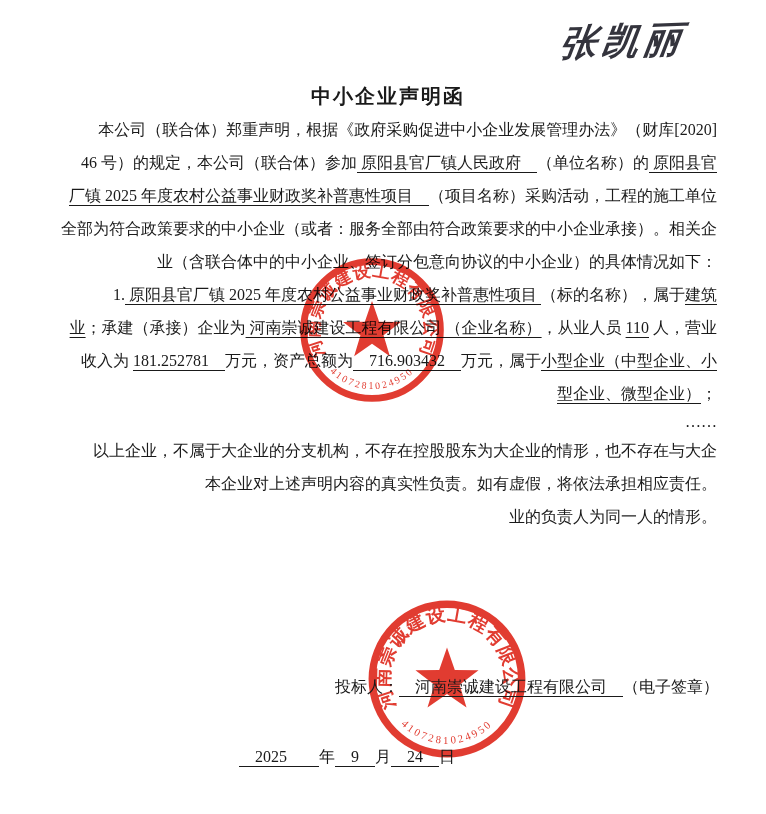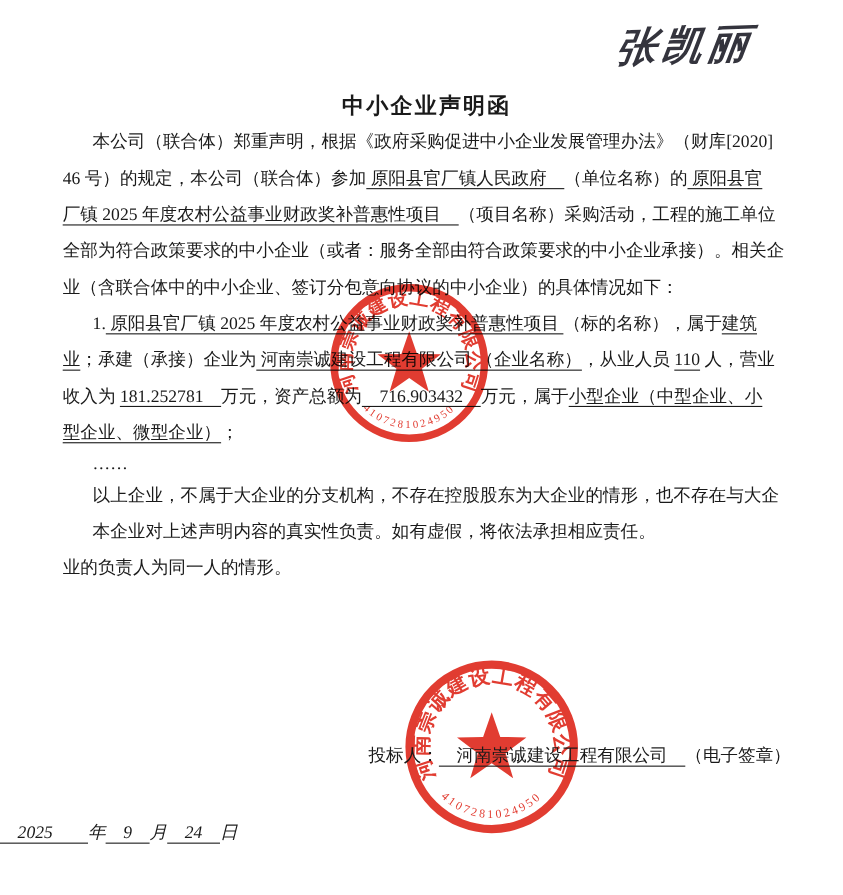--- a/index.html
+++ b/index.html
@@ -18,35 +18,35 @@
   .doc-title {
     position:absolute; top:83px; left:0; right:0;
     text-align:center; font-size:20px; font-weight:bold;
     letter-spacing:2px;
     padding-left:10px;
   }
   .doc-body {
     position:absolute; left:57px; top:113px; width:660px;
     font-size:16px; line-height:33px;
   }
-  .line { white-space:pre; }
+  .line { white-space:pre;text-align:right; }
   .line.indent { text-indent:1.7em; }
   .line.tight { line-height:24px; }
   .u {
     text-decoration:underline;
     text-underline-offset:4px;
     text-decoration-thickness:1px;
   }
   .bidder-line {
     position:absolute; left:335px; top:677px;
     font-size:16px; white-space:pre;
   }
   .date-line {
     position:absolute; left:0; top:747px; width:694px;
-    text-align:left; font-size:16px; white-space:pre;font-style:italic;
+    text-align:center; font-size:16px; white-space:pre;
   }
   .stamp {
     position:absolute; mix-blend-mode:multiply; opacity:0.92;
     pointer-events:none;
   }
   .stamp-1 { left:296px; top:254px; width:152px; height:152px; }
   .stamp-2 { left:364px; top:596px; width:166px; height:166px; }
   .seal-text { font-family:"Liberation Serif","DejaVu Serif",serif; }
 </style>
 </head>

